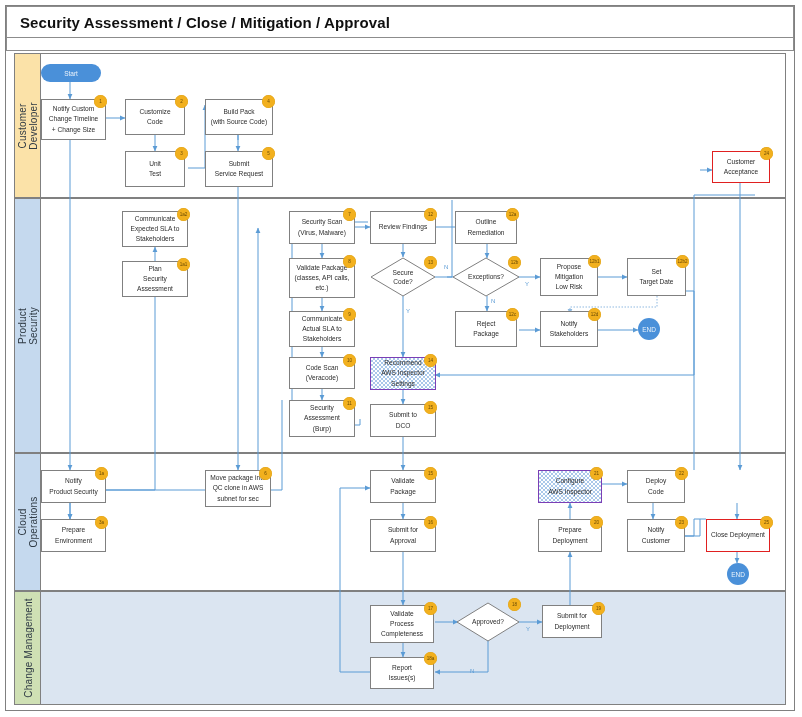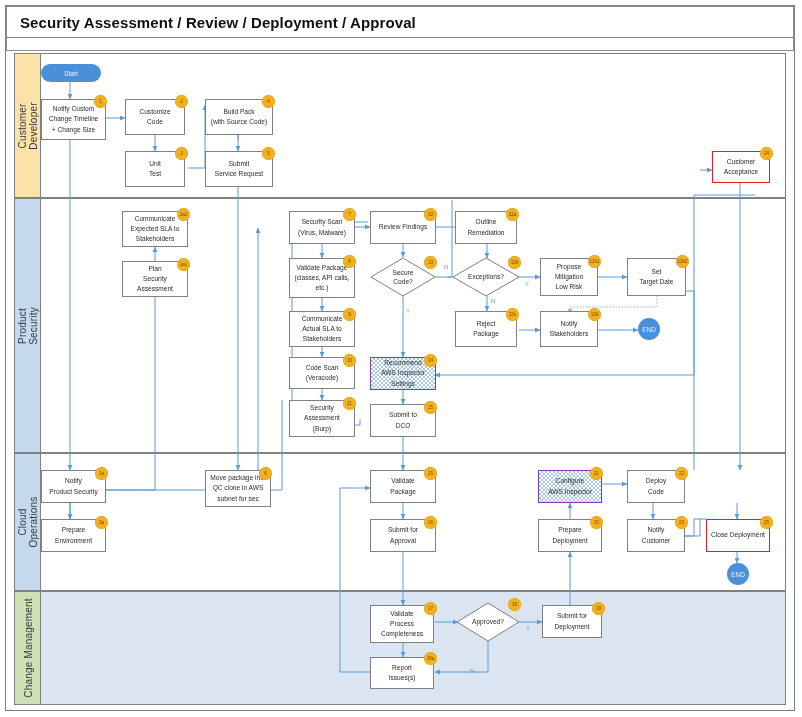--- a/index.html
+++ b/index.html
@@ -48,21 +48,21 @@
   .elabel{position:absolute;font-size:6px;color:#5b9bd5;z-index:6;}
 </style>
 </head>
 <body>
 
 <div id="root">
 
   <div class="frame"></div>
 
   <div class="title-bar">
-    <span>Security Assessment / Review / Deployment / Approval</span>
+    <span>Security Assessment / Close / Mitigation / Approval</span>
   </div>
   <div class="subbar"></div>
 
   <div class="lane" style="left:14px;top:53px;width:772px;height:145px;">
     <div class="lane-label" style="background:#fbe2a8;">
       <div class="txt">Customer<br>Developer</div>
     </div>
     <div class="lane-body" style="background:#fff;"></div>
   </div>
 

